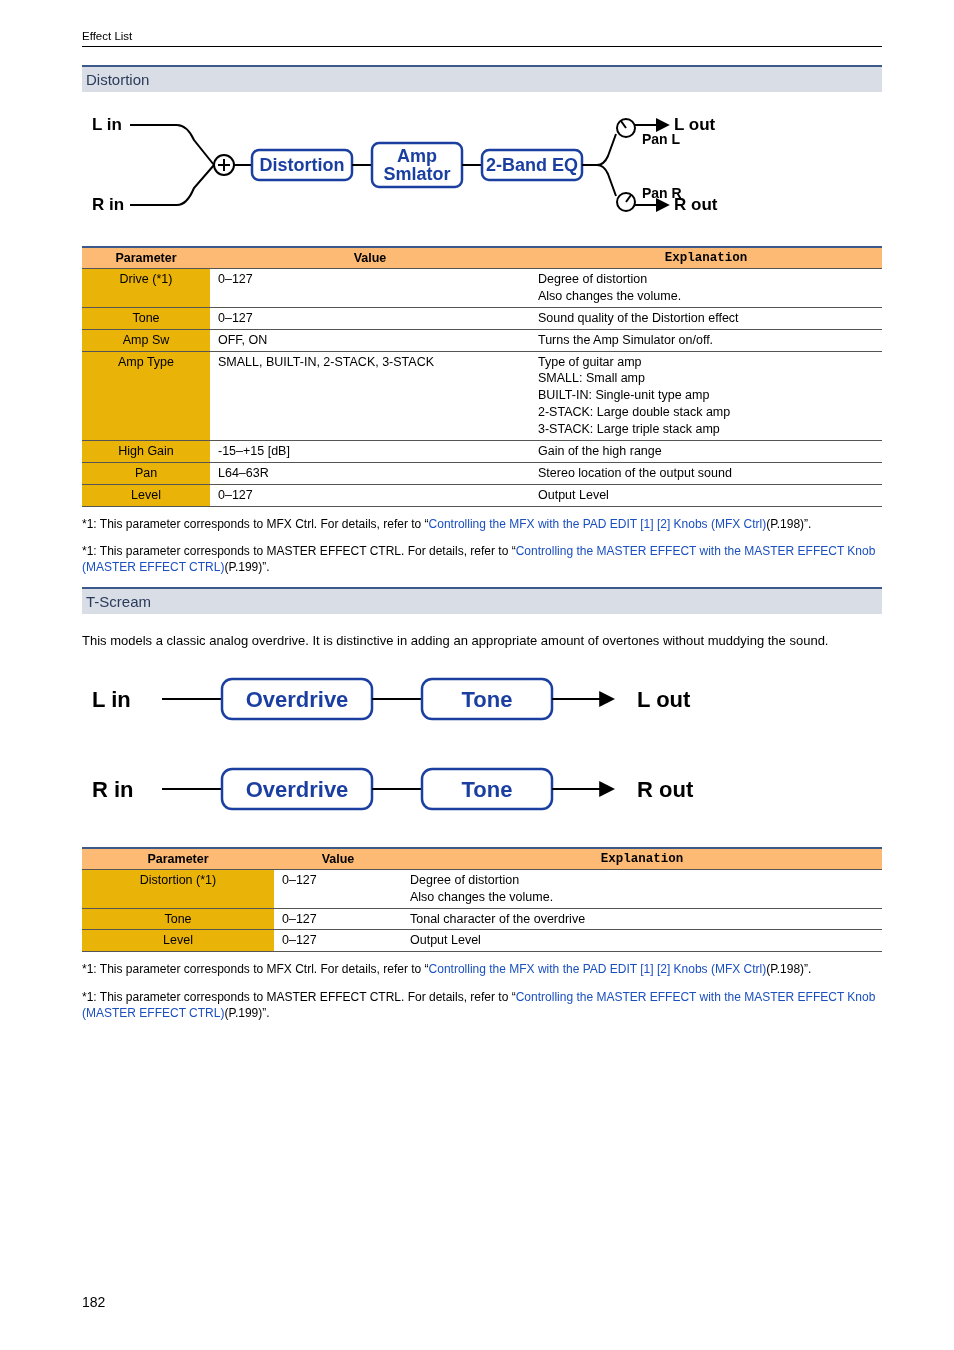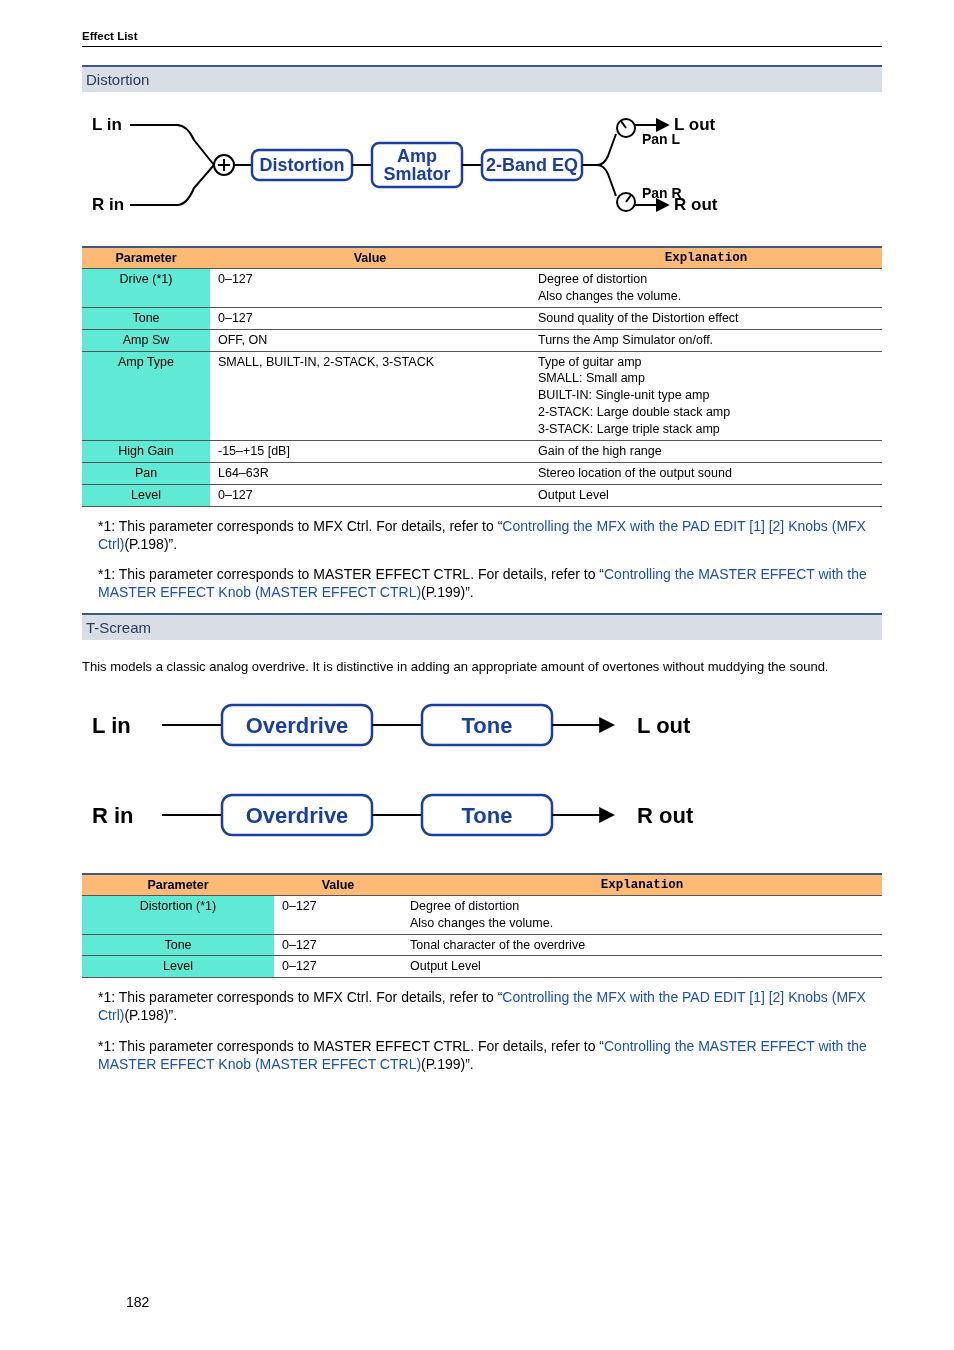--- a/index.html
+++ b/index.html
@@ -19,21 +19,21 @@
   }
   .topline {
     display: flex;
     align-items: flex-end;
     border-bottom: 1px solid #000;
     padding-bottom: 4px;
     margin-bottom: 18px;
   }
   .topline span {
     font-size: 11.5px;
-    font-weight: 700;
+    font-weight: 400;
   }
   .section-title {
     background: #d8dde6;
     border-top: 2px solid #3b5a8a;
     padding: 4px 6px 4px 4px;
     font-size: 15px;
     color: #2a3b5a;
     font-weight: 400;
     margin-bottom: 18px;
   }
@@ -59,25 +59,25 @@
     color: #000;
   }
   table.param td {
     border-bottom: 1px solid #555;
     padding: 2px 8px;
     vertical-align: top;
     line-height: 1.35;
   }
   table.param .mline { white-space: pre-line; }
   table.param .pcol { text-align: center; }
-  table.param .pcell { background: #5eead4; }
+  table.param .pcell { background: #eab308; }
 
   .footnote {
-    font-size: 14px;
-    margin: 6px 0 12px 16px;
+    font-size: 12px;
+    margin: 6px 0 12px 0;
     line-height: 1.3;
   }
   .footnote a { color: #1a4fbf; text-decoration: none; }
 
   .diagram1 { margin: 6px 0 18px 0; }
   .diagram2 { margin: 10px 0 20px 0; }
 
   .diag-label { font-size: 17px; font-weight: 600; }
   .diag-block {
     stroke: #1a3fa0; stroke-width: 2.5; fill: none;
@@ -88,21 +88,20 @@
   .diag-line { stroke: #000; stroke-width: 2; fill: none; }
   .diag-arrow { fill: #000; }
   .diag-gain { stroke: #000; stroke-width: 2; fill: none; }
 
   .pagenum {
     position: absolute;
     left: 82px;
     bottom: 40px;
     font-size: 14px;
     font-weight: 500;
-    margin-left: 44px;
   }
   .col1 { width: 16%; }
   .col2 { width: 40%; }
   .col3 { width: 44%; font-family: Liberation Mono, monospace; }
   .t2 .col1 { width: 24%; }
   .t2 .col2 { width: 16%; }
   .t2 .col3 { width: 60%; }
 </style>
 </head>
 <body>

